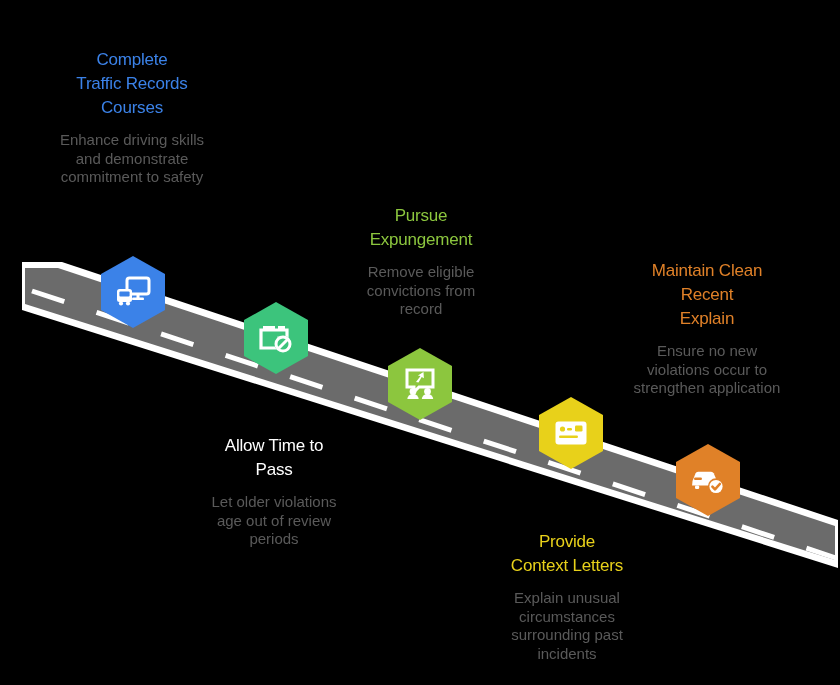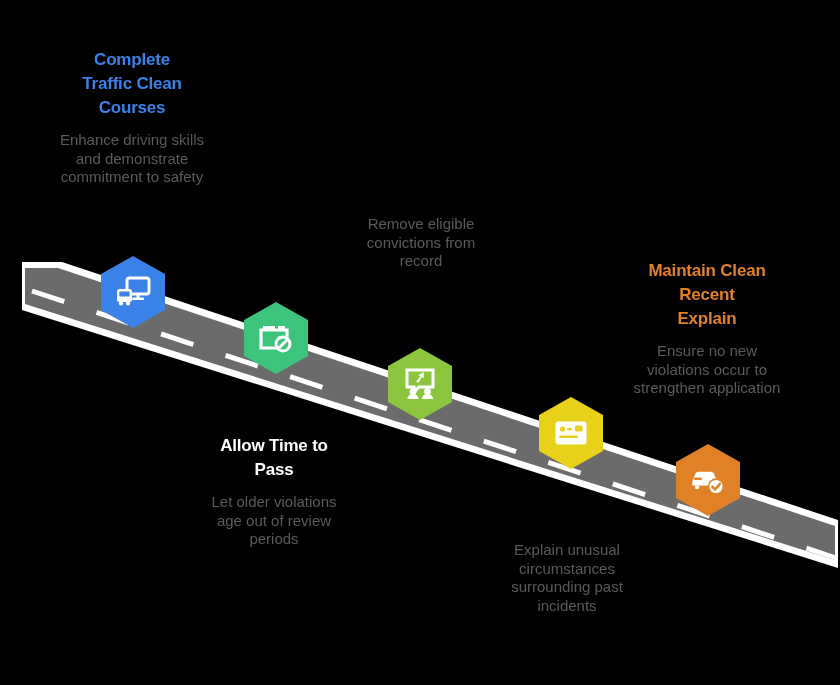--- a/index.html
+++ b/index.html
@@ -16,21 +16,21 @@
   .node { position:absolute; width:66px; height:74px; }
   .hex-svg { width:66px; height:74px; display:block; }
   .node-icon {
     position:absolute; left:0; top:0; width:66px; height:74px;
     display:flex; align-items:center; justify-content:center;
   }
   .node-icon svg { display:block; }
 
   .caption { position:absolute; text-align:center; }
   .caption .c-title {
-    font-weight:bold;
+    font-weight:normal;
     font-size:17px;
     line-height:24px;
     letter-spacing:-0.2px;
     display:block;
   }
   .caption .c-desc {
     display:block;
     margin-top:11px;
     font-size:15px;
     line-height:18.5px;
@@ -130,39 +130,47 @@
         <circle cx="26" cy="21.5" r="8.2" fill="#e08128"></circle>
         <circle cx="26" cy="21.5" r="6.6" fill="#fff"></circle>
         <path d="M22.4 21.6 l2.6 2.8 l4.8 -5.4" fill="none" stroke="#e08128" stroke-width="2.6" stroke-linecap="round" stroke-linejoin="round"></path>
       </svg>
     </span>
   </div>
 
   <div class="caption" style="left:58px; top:48px; width:148px;">
     <span class="c-title" style="color:#3b82e8;">
       <span>Complete</span><br>
-      <span>Traffic Clean</span><br>
+      <span>Traffic Records</span><br>
       <span>Courses</span>
     </span>
     <span class="c-desc">Enhance driving skills and demonstrate commitment to safety</span>
   </div>
 
   <div class="caption" style="left:198px; top:434px; width:152px;">
     <span class="c-title" style="color:#ffffff;">
       <span>Allow Time to</span><br>
       <span>Pass</span>
     </span>
     <span class="c-desc">Let older violations age out of review periods</span>
   </div>
 
   <div class="caption" style="left:348px; top:204px; width:146px;">
+    <span class="c-title" style="color:#8cc63e;">
+      <span>Pursue</span><br>
+      <span>Expungement</span>
+    </span>
     <span class="c-desc">Remove eligible convictions from record</span>
   </div>
 
   <div class="caption" style="left:491px; top:530px; width:152px;">
+    <span class="c-title" style="color:#e8d11a;">
+      <span>Provide</span><br>
+      <span>Context Letters</span>
+    </span>
     <span class="c-desc">Explain unusual circumstances surrounding past incidents</span>
   </div>
 
   <div class="caption" style="left:632px; top:259px; width:150px;text-align:center;">
     <span class="c-title" style="color:#e08128;">
       <span>Maintain Clean</span><br>
       <span>Recent</span><br>
       <span>Explain</span>
     </span>
     <span class="c-desc">Ensure no new violations occur to strengthen application</span>

